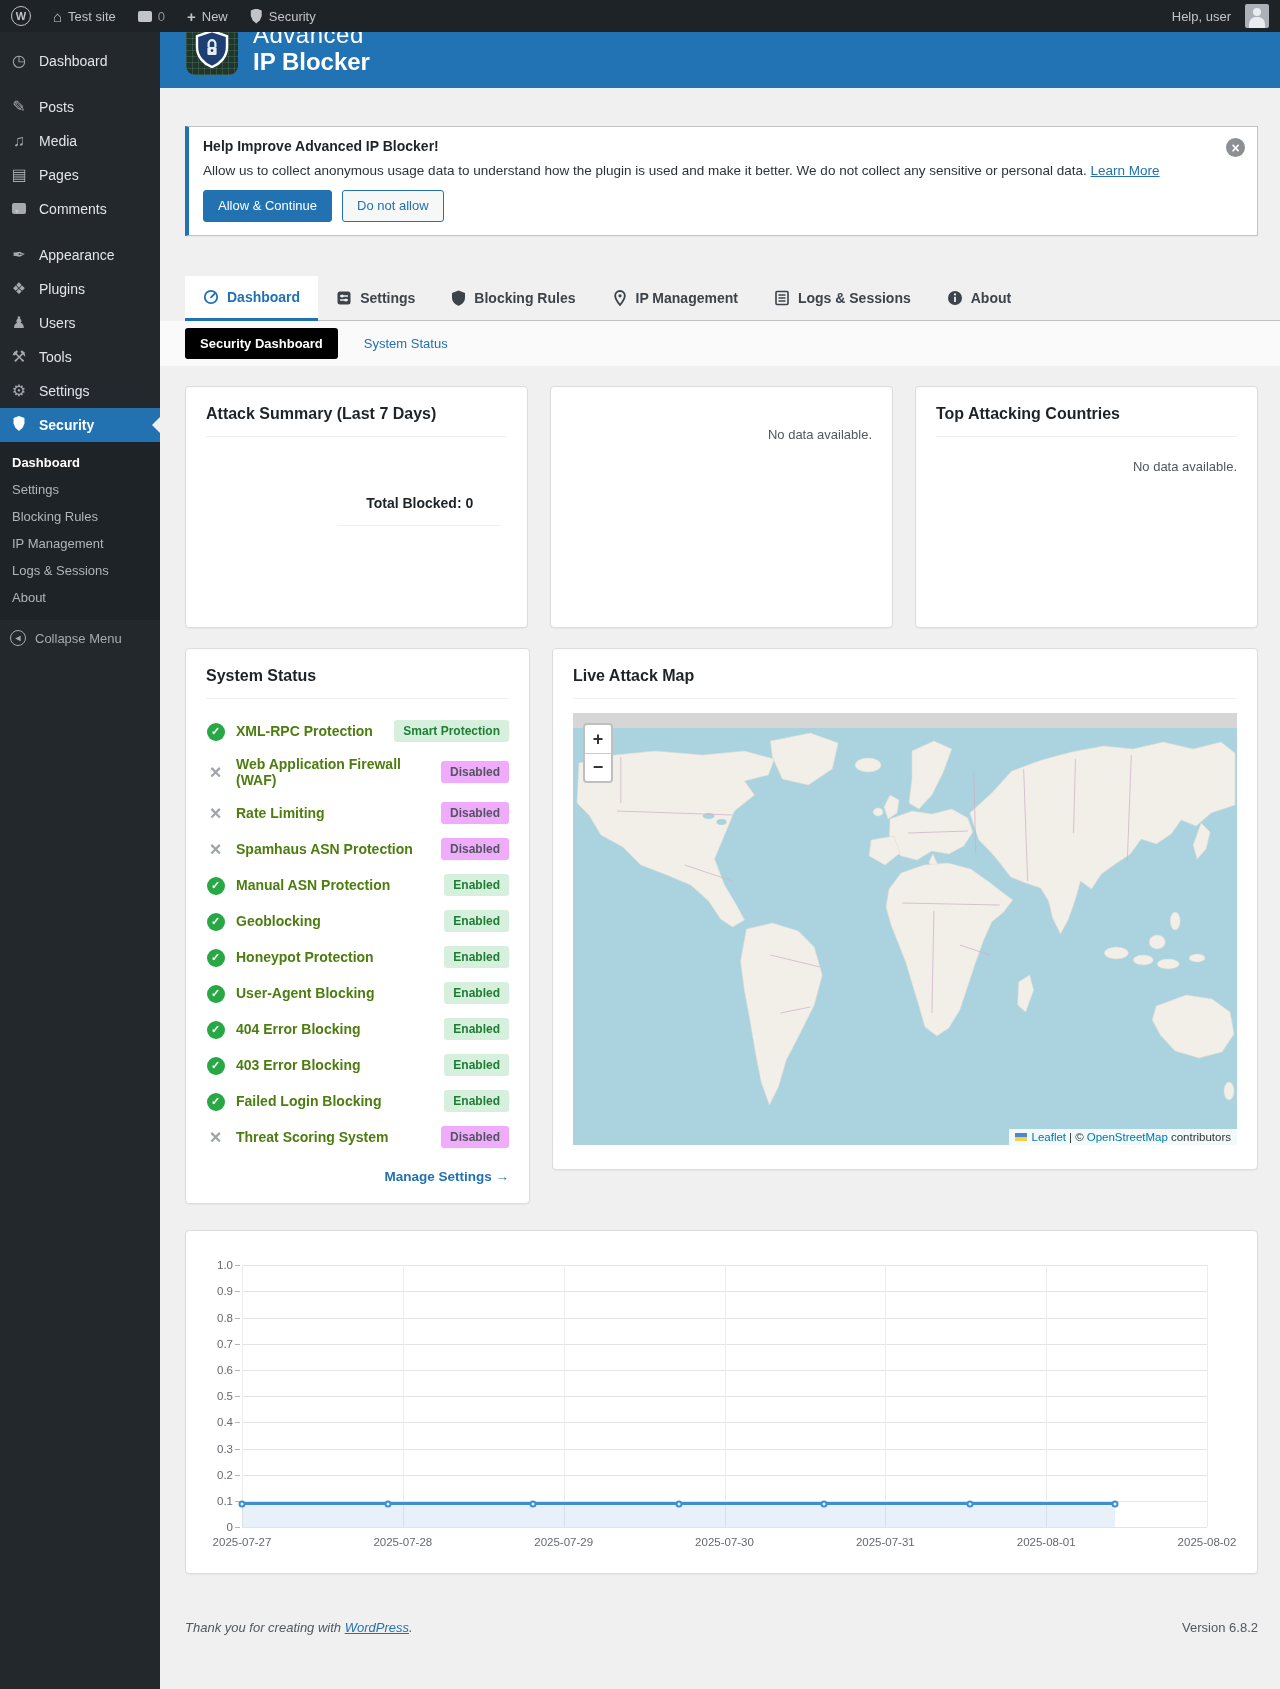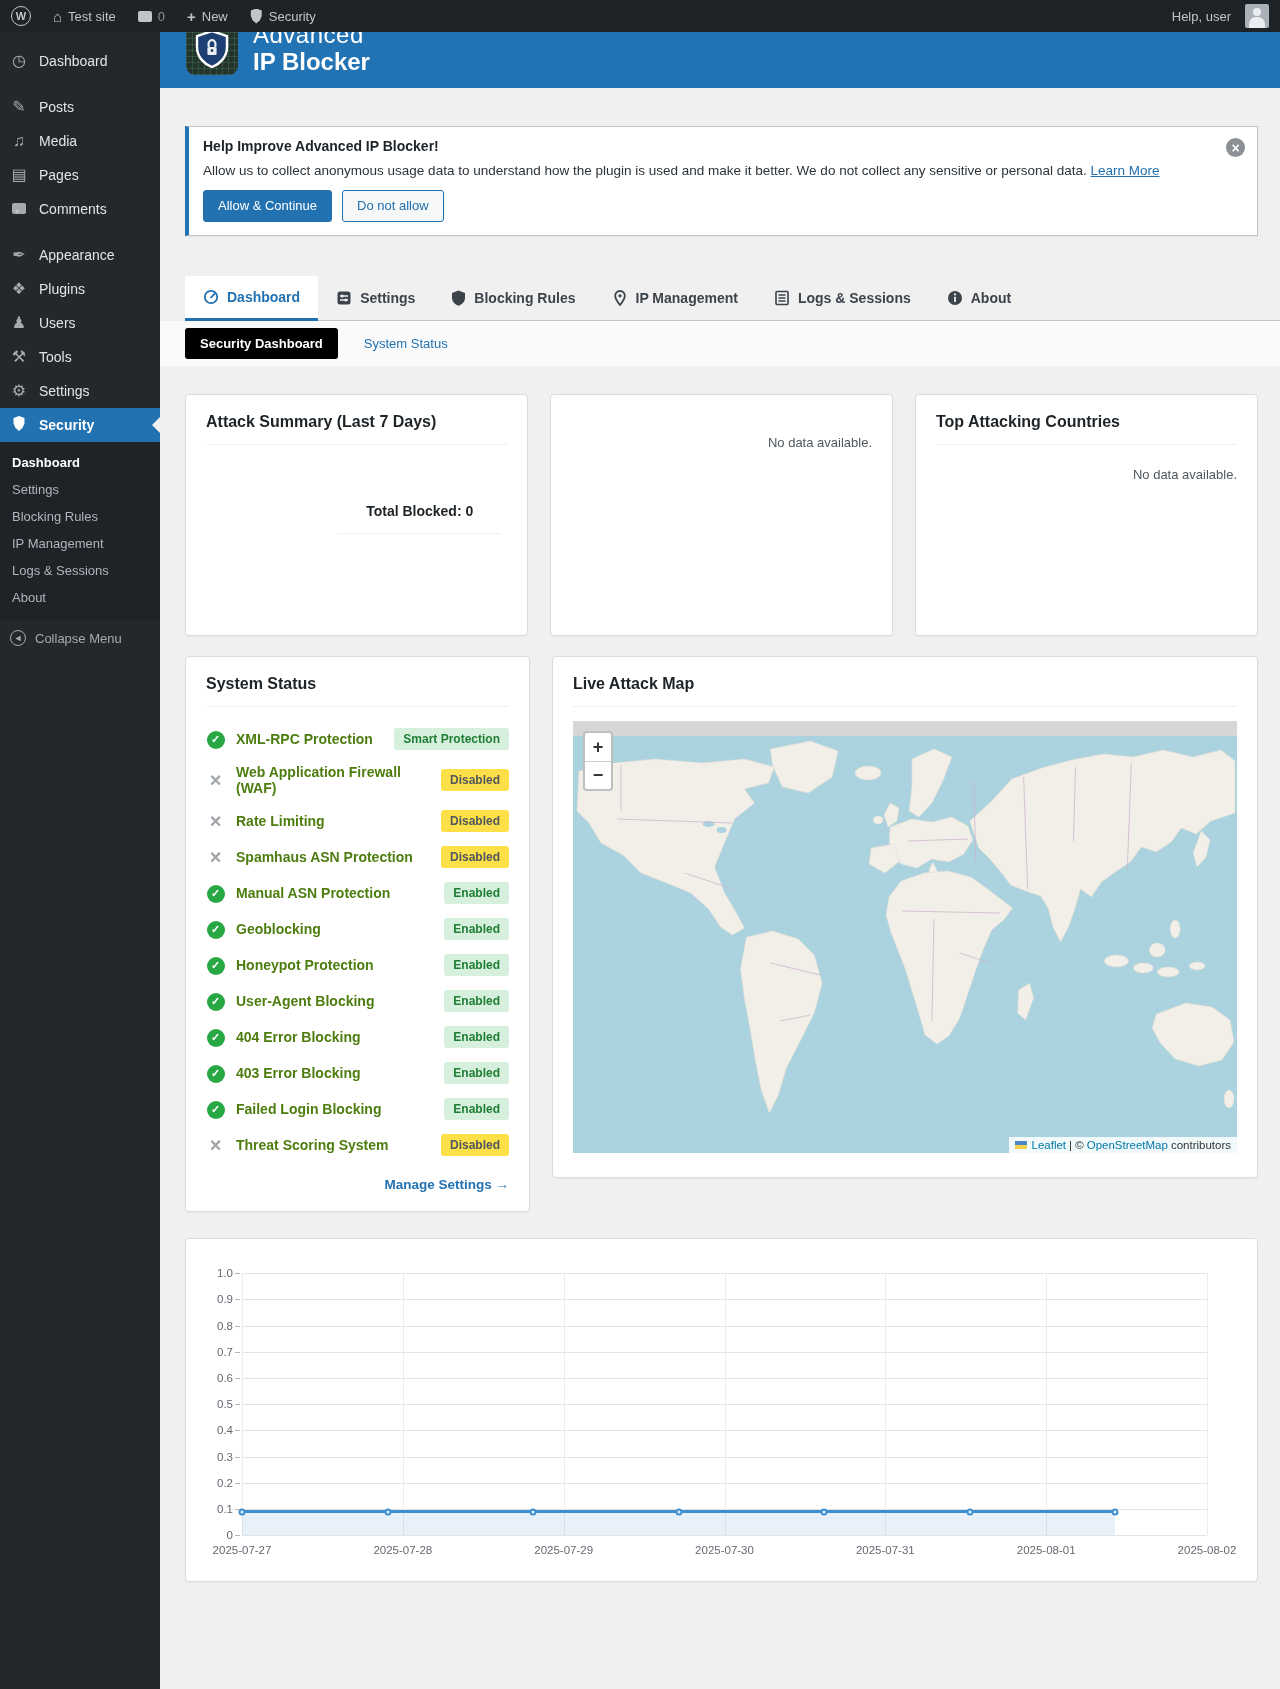--- a/index.html
+++ b/index.html
@@ -80,37 +80,37 @@
   #subnav { background:#fafafa; margin:0 -22px 0 -25px; padding:7px 12px 7px 25px;
     display:flex; align-items:center; gap:26px; }
   .subtab-pill { background:#000000; color:#fff; font-size:13px; font-weight:bold; padding:8px 15px;
     border-radius:3px; cursor:pointer; }
   .subtab-link { color:#2271b1; font-size:13px; cursor:pointer; }
   
   .card { background:#fff; border:1px solid #dcdcde; border-radius:4px; padding:18px 20px;
     box-shadow:0 1px 1px rgba(0,0,0,.04); }
   .card h3 { margin:0 0 14px; padding-bottom:13px; border-bottom:1px solid #f0f0f1;
     font-size:16px; color:#1d2327; }
-  #cards-row { margin-top:28px; display:grid; grid-template-columns:repeat(3,1fr); gap:22px; }
+  #cards-row { margin-top:20px; display:grid; grid-template-columns:repeat(3,1fr); gap:22px; }
   #cards-row .card { height:242px; }
   .no-data { margin-top:22px; text-align:right; font-size:13px; color:#50575e; }
   .total-row { margin:58px 2% 0 44%; text-align:center; font-size:14px; font-weight:bold;
     padding-bottom:14px; border-bottom:1px solid #f0f0f1; }
   
   #row2 { margin-top:20px; display:grid; grid-template-columns:345px 1fr; gap:22px; align-items:start; }
   #system-card { min-height:522px; }
   .status-row { display:flex; align-items:center; gap:11px; padding:7px 0; }
   .st-label { flex:1; font-size:14px; color:#4d7c0f;font-weight:bold; }
   .st-ico { width:19px; text-align:center; }
   .ico-check { display:inline-flex; width:18px; height:18px; border-radius:50%; background:#28a745;
     color:#fff; font-size:11px; font-weight:bold; align-items:center; justify-content:center; }
   .ico-x { color:#a0a5aa; font-size:20px; font-weight:bold; line-height:18px; }
   .badge { font-size:12px; font-weight:bold; padding:4px 9px; border-radius:3px; white-space:nowrap; }
   .badge.green { background:#d7efdd; color:#1e7e34; }
-  .badge.gray  { background:#fde047; color:#50575e; }
+  .badge.gray  { background:#f0abfc; color:#50575e; }
   .manage-row { text-align:right; margin-top:12px; }
   .manage-link { color:#2271b1; font-weight:bold; font-size:13.5px; text-decoration:none; cursor:pointer; }
   
   #map-card { min-height:522px; }
   #map-box { position:relative; height:432px; background:#aad3df; overflow:hidden; cursor:grab; }
   #map-box svg { position:absolute; inset:0; }
   .leaflet-ctl { position:absolute; top:10px; left:10px; width:30px; background:#fff;
     border:2px solid rgba(0,0,0,.25); border-radius:4px; overflow:hidden; }
   .leaflet-btn { height:28px; display:flex; align-items:center; justify-content:center;
     font-size:18px; font-weight:bold; color:#333; cursor:pointer; }
@@ -527,13 +527,19 @@
               <div class="xtick" style="left: 50%;">2025-07-30</div>
               <div class="xtick" style="left: 66.6667%;">2025-07-31</div>
               <div class="xtick" style="left: 83.3333%;">2025-08-01</div>
               <div class="xtick" style="left: 100%;">2025-08-02</div>
             </div>
         </div>
       </div>
     </div>
   </div>
 
+  <div id="footer">
+    <div class="thanks">
+      <span>Thank you for creating with </span><a class="link">WordPress</a><span>.</span>
+    </div>
+    <div>Version 6.8.2</div>
+  </div>
 </div>
 
 </body></html>

